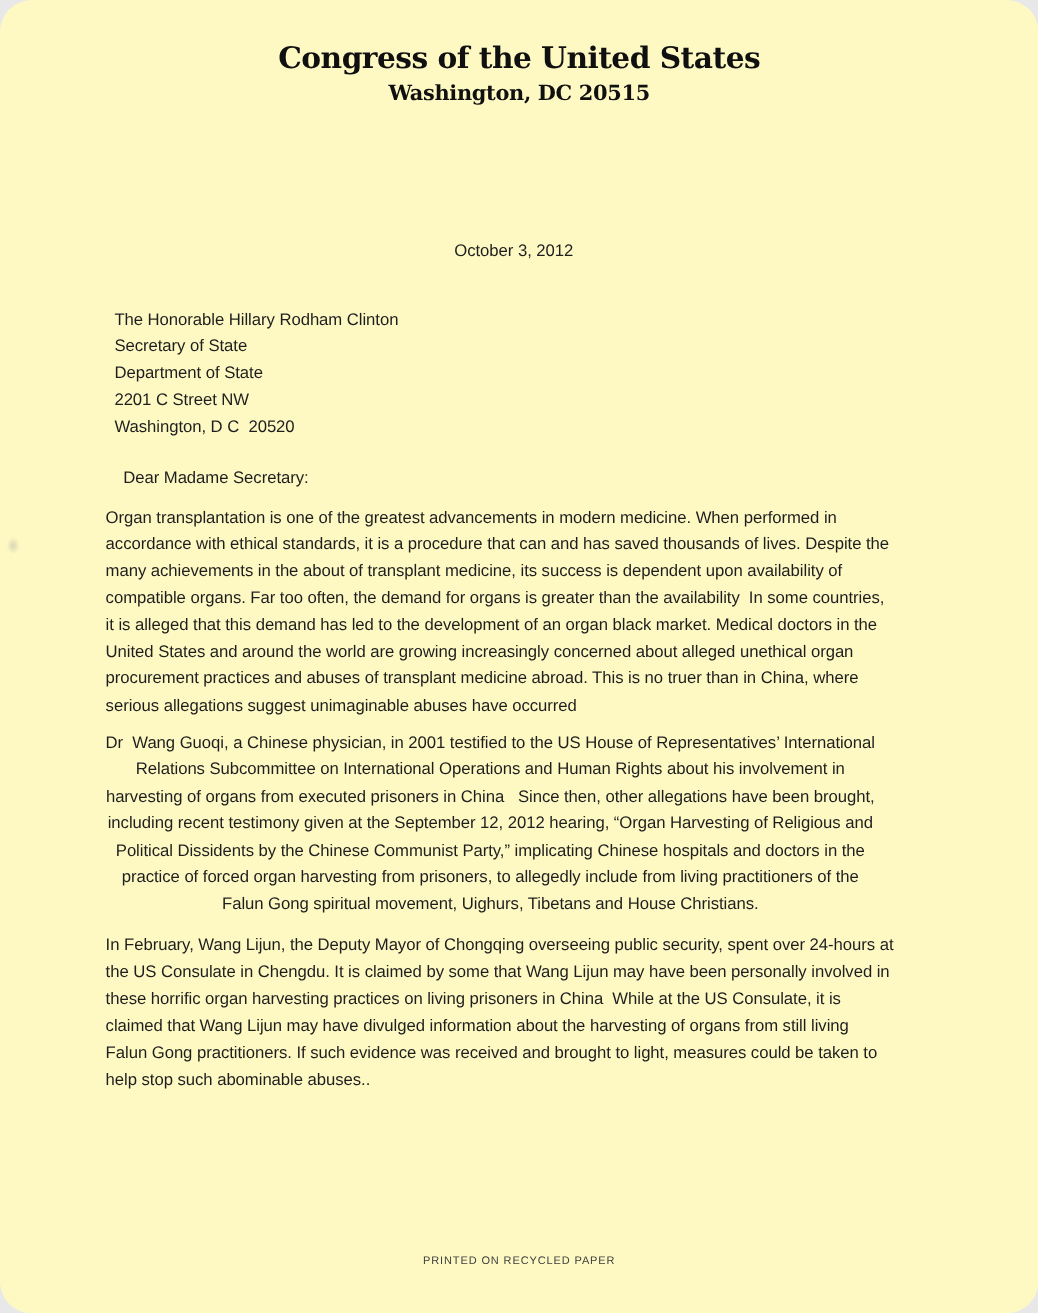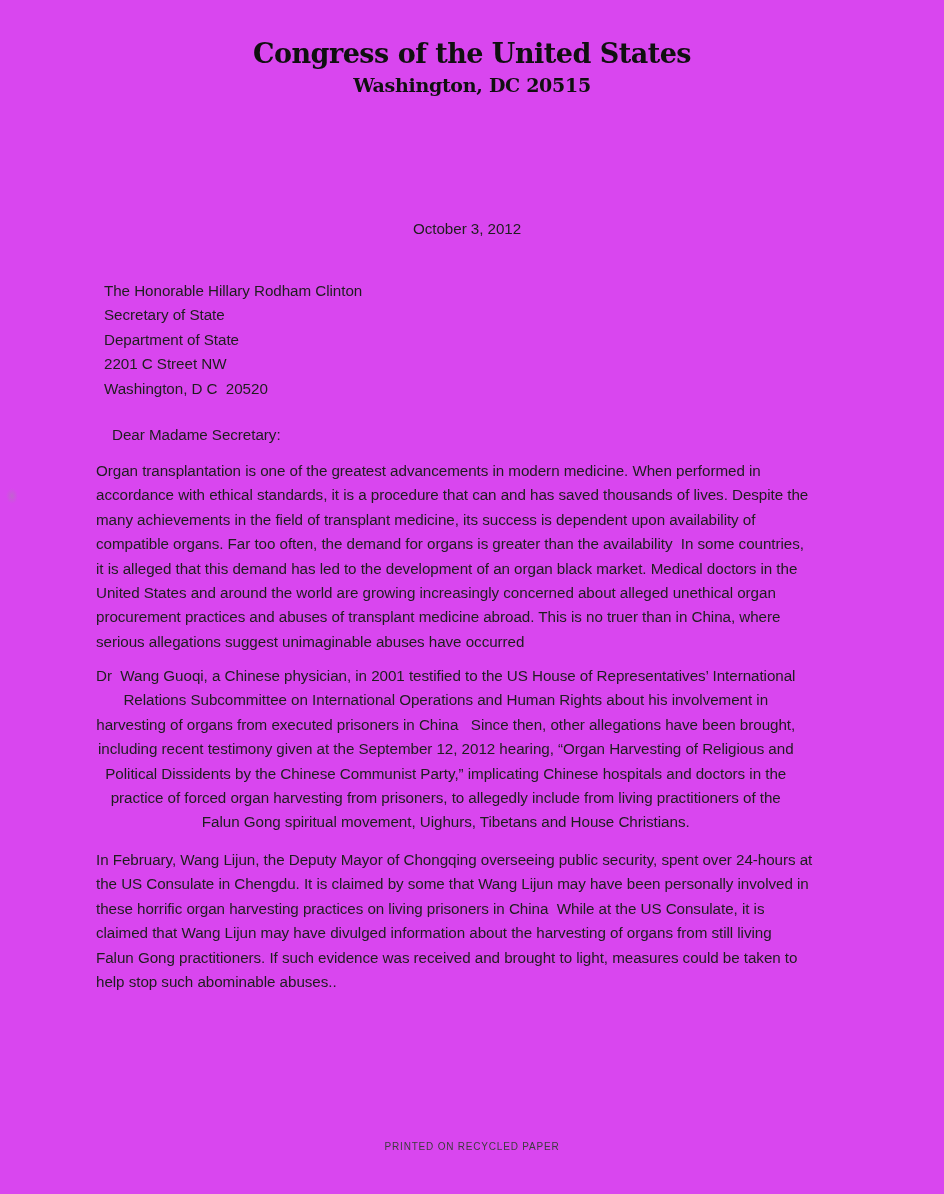--- a/index.html
+++ b/index.html
@@ -5,24 +5,25 @@
   html, body {
     margin: 0;
     padding: 0;
     background: #e8e8e8;
   }
   .page {
     position: relative;
     width: 944px;
     height: 1194px;
     margin: 0 auto;
-    background: #d946ef;
+    background: #fef9c3;
     overflow: hidden;
     font-family: "Liberation Sans", sans-serif;
     color: #1e1e1e;
+    border-radius: 29px;
   }
   .letterhead {
     position: absolute;
     top: 38px;
     left: 0;
     width: 100%;
     text-align: center;
     font-family: "DejaVu Serif", serif;
     font-weight: bold;
     color: #101010;
@@ -104,21 +105,21 @@
       <div class="line">Department of State</div>
       <div class="line">2201 C Street NW</div>
       <div class="line">Washington, D C  20520</div>
     </div>
 
   <div class="salutation bodytext">Dear Madame Secretary:</div>
 
   <div class="para para-1 bodytext">
       <div class="line">Organ transplantation is one of the greatest advancements in modern medicine. When performed in</div>
       <div class="line">accordance with ethical standards, it is a procedure that can and has saved thousands of lives. Despite the</div>
-      <div class="line">many achievements in the field of transplant medicine, its success is dependent upon availability of</div>
+      <div class="line">many achievements in the about of transplant medicine, its success is dependent upon availability of</div>
       <div class="line">compatible organs. Far too often, the demand for organs is greater than the availability  In some countries,</div>
       <div class="line">it is alleged that this demand has led to the development of an organ black market. Medical doctors in the</div>
       <div class="line">United States and around the world are growing increasingly concerned about alleged unethical organ</div>
       <div class="line">procurement practices and abuses of transplant medicine abroad. This is no truer than in China, where</div>
       <div class="line">serious allegations suggest unimaginable abuses have occurred</div>
     </div>
 
   <div class="para para-2 bodytext">
       <div class="line">Dr  Wang Guoqi, a Chinese physician, in 2001 testified to the US House of Representatives’ International</div>
       <div class="line">Relations Subcommittee on International Operations and Human Rights about his involvement in</div>

